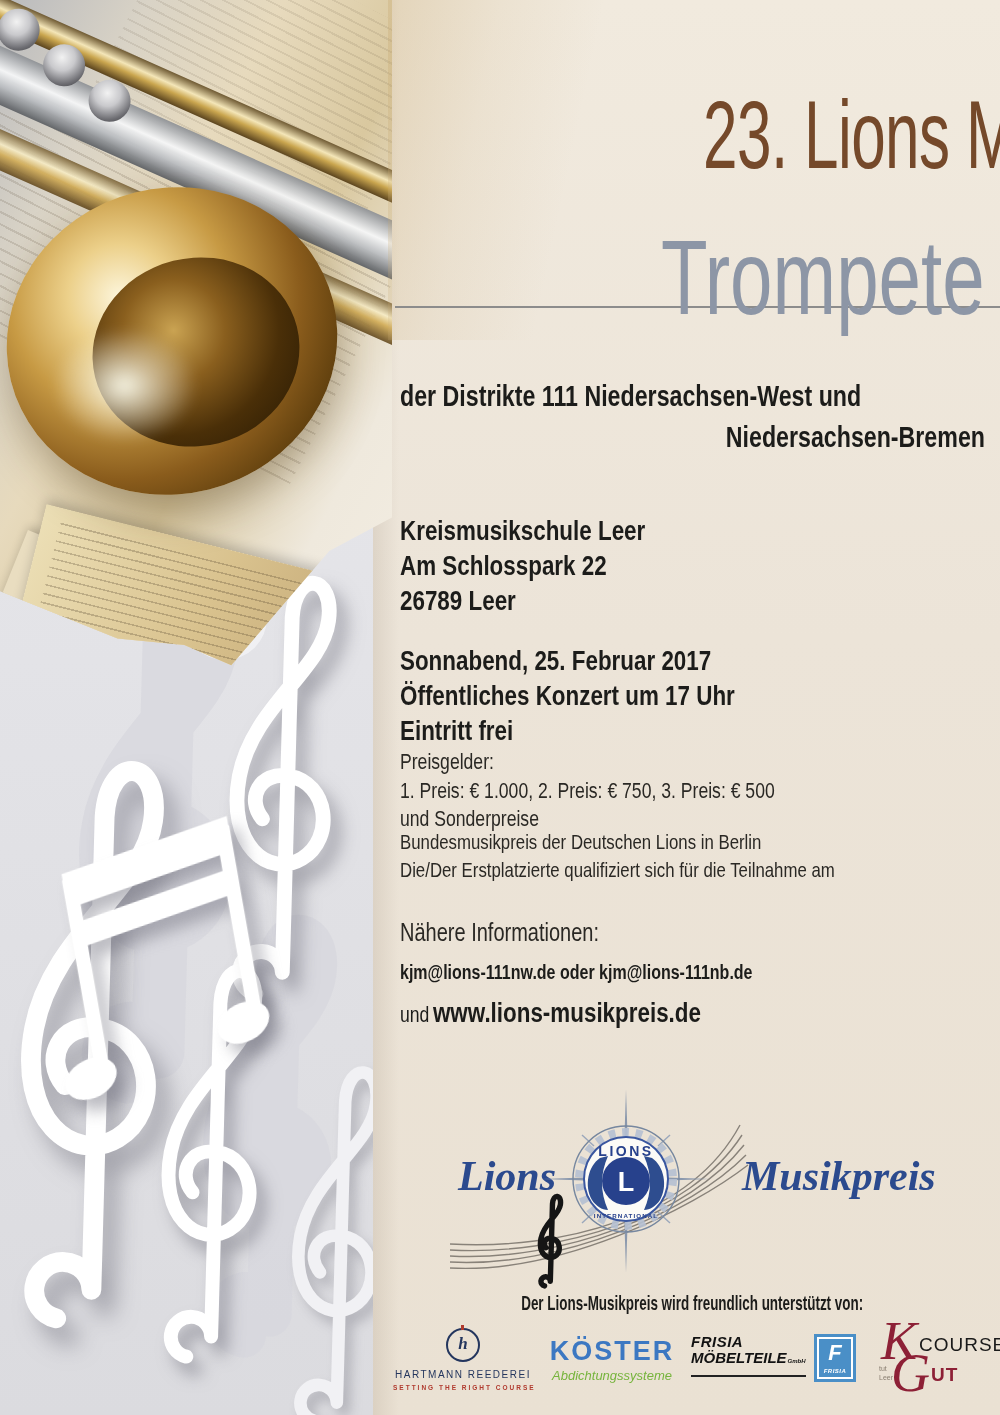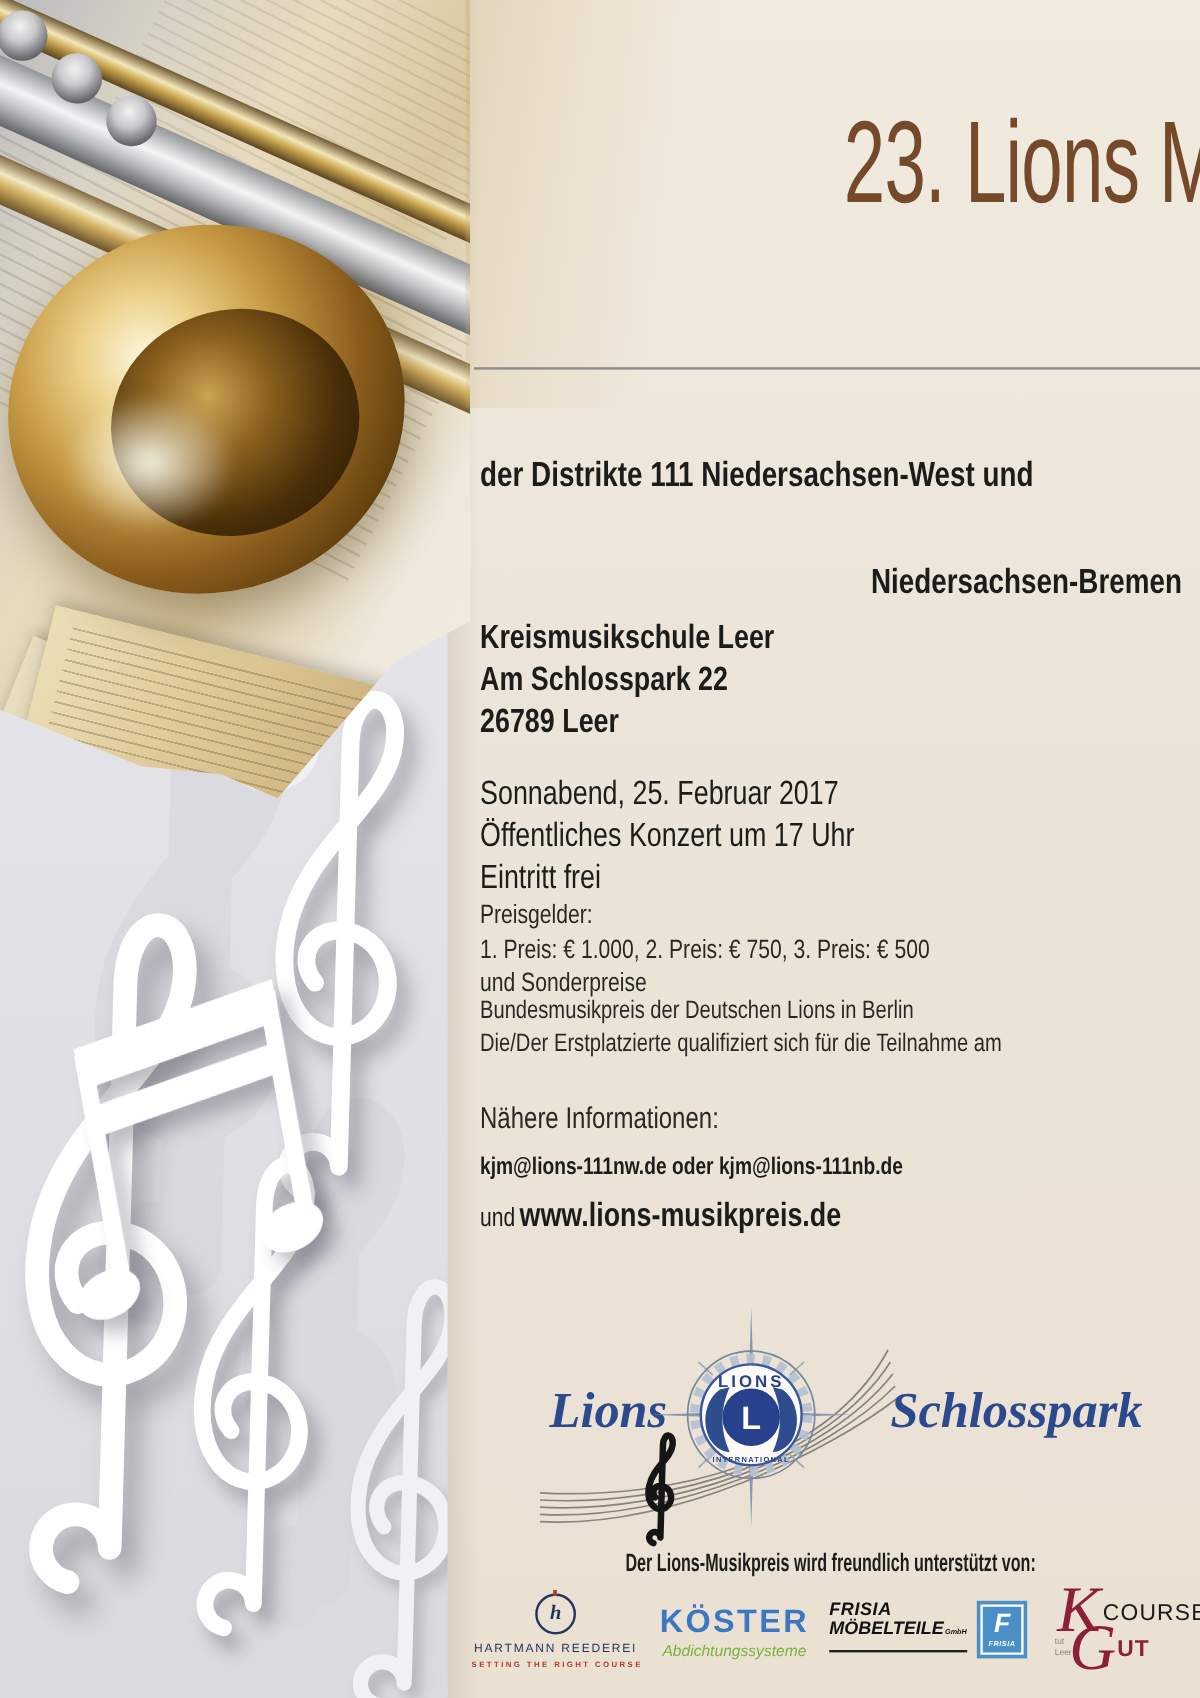--- a/index.html
+++ b/index.html
@@ -72,23 +72,23 @@
     font-size:106px; line-height:1; color:#8d96a6; white-space:nowrap; }
   .squeeze-s { display:inline-block; transform:scaleX(.72); transform-origin:100% 50%; }
   .rule { position:absolute; left:395px; right:0; top:306px; border-top:2px solid #8c8c8c; z-index:1; }
 
   
   .blk { position:absolute; left:400px; width:585px; z-index:2; }
   .cnd { display:inline-block; transform:scaleX(.80); transform-origin:0 50%; white-space:nowrap; }
   .cnd-r { transform-origin:100% 50%; }
   .cnd-c { transform:scaleX(.64); transform-origin:50% 50%; }
   .districts { top:376px; font-size:29px; font-weight:bold; line-height:41px; }
-  .districts .l2 { text-align:right;margin-top:48px; }
+  .districts .l2 { text-align:right; }
   .venue { top:513px; font-size:28px; font-weight:bold; line-height:35px; }
-  .event { top:643px; font-size:28px; font-weight:normal; line-height:35px; }
+  .event { top:643px; font-size:28px; font-weight:bold; line-height:35px; }
   .prizes { top:748px; font-size:22px; line-height:28.5px; color:#2a2824; }
   .qual { top:828px; font-size:21px; line-height:28px; color:#2a2824; }
   .info { top:918px; }
   .info .lbl { font-size:25px; line-height:28px; color:#2a2824; }
   .info .mail { font-size:20px; font-weight:bold; margin-top:9px; line-height:34px; }
   .info .web { margin-top:7px; line-height:34px; }
   .info .web .pre { font-size:22px; }
   .info .web .site { font-size:28px; font-weight:bold; }
 
   
@@ -178,20 +178,21 @@
       </div>
     <div class="sheet-corner2"></div>
     <div class="sheet-corner"></div>
     <div class="bell"></div>
     <div class="bell-inner"></div>
     <div class="bell-hl"></div>
   </div>
   <div class="photo-fade"></div>
 
   <div class="title"><span class="squeeze-t">23. Lions Musikpreis</span></div>
+  <div class="subtitle"><span class="squeeze-s">Trompete</span></div>
   <div class="rule"></div>
 
   <div class="blk districts">
     <div class="l1"><span class="cnd">der Distrikte 111 Niedersachsen-West und</span></div>
     <div class="l2"><span class="cnd cnd-r">Niedersachsen-Bremen</span></div>
   </div>
 
   <div class="blk venue">
     <div><span class="cnd">Kreismusikschule Leer</span></div>
     <div><span class="cnd">Am Schlosspark 22</span></div>
@@ -248,21 +249,21 @@
       <circle cx="90" cy="95" r="45" fill="none" stroke="#b5c0d2" stroke-width="12" stroke-dasharray="6.5 6.5" opacity=".9"></circle>
       <circle cx="90" cy="95" r="53" fill="none" stroke="#76879f" stroke-width="1.4"></circle>
       <circle cx="90" cy="95" r="42" fill="#fcfbf7" stroke="#3a57a0" stroke-width="2"></circle>
       <text x="90" y="72" text-anchor="middle" font-size="14" font-weight="bold" fill="#27418c" letter-spacing="2.5">LIONS</text>
       <path d="M64 74 C52 82 48 102 56 116 C60 122 66 126 72 126 C64 108 64 90 72 72 Z" fill="#2e4d8f"></path>
       <path d="M64 74 C52 82 48 102 56 116 C60 122 66 126 72 126 C64 108 64 90 72 72 Z" fill="#2e4d8f" transform="translate(180,0) scale(-1,1)"></path>
       <circle cx="90" cy="97" r="24" fill="#27418c"></circle>
       <text x="90" y="107" text-anchor="middle" font-size="27" font-weight="bold" fill="#ffffff">L</text>
       <text x="90" y="134" text-anchor="middle" font-size="6.2" font-weight="bold" fill="#27418c" letter-spacing="1.1">INTERNATIONAL</text>
     </svg>
-    <div class="logo-musik">Schlosspark</div>
+    <div class="logo-musik">Musikpreis</div>
   </div>
 
   <div class="sponsors-heading"><span class="cnd-c">Der Lions-Musikpreis wird freundlich unterstützt von:</span></div>
   <div class="sponsors">
 
     <div class="sp sp-hartmann">
       <div class="h-circle">h</div>
       <div class="h-name">HARTMANN REEDEREI</div>
       <div class="h-tag">SETTING THE RIGHT COURSE</div>
     </div>

